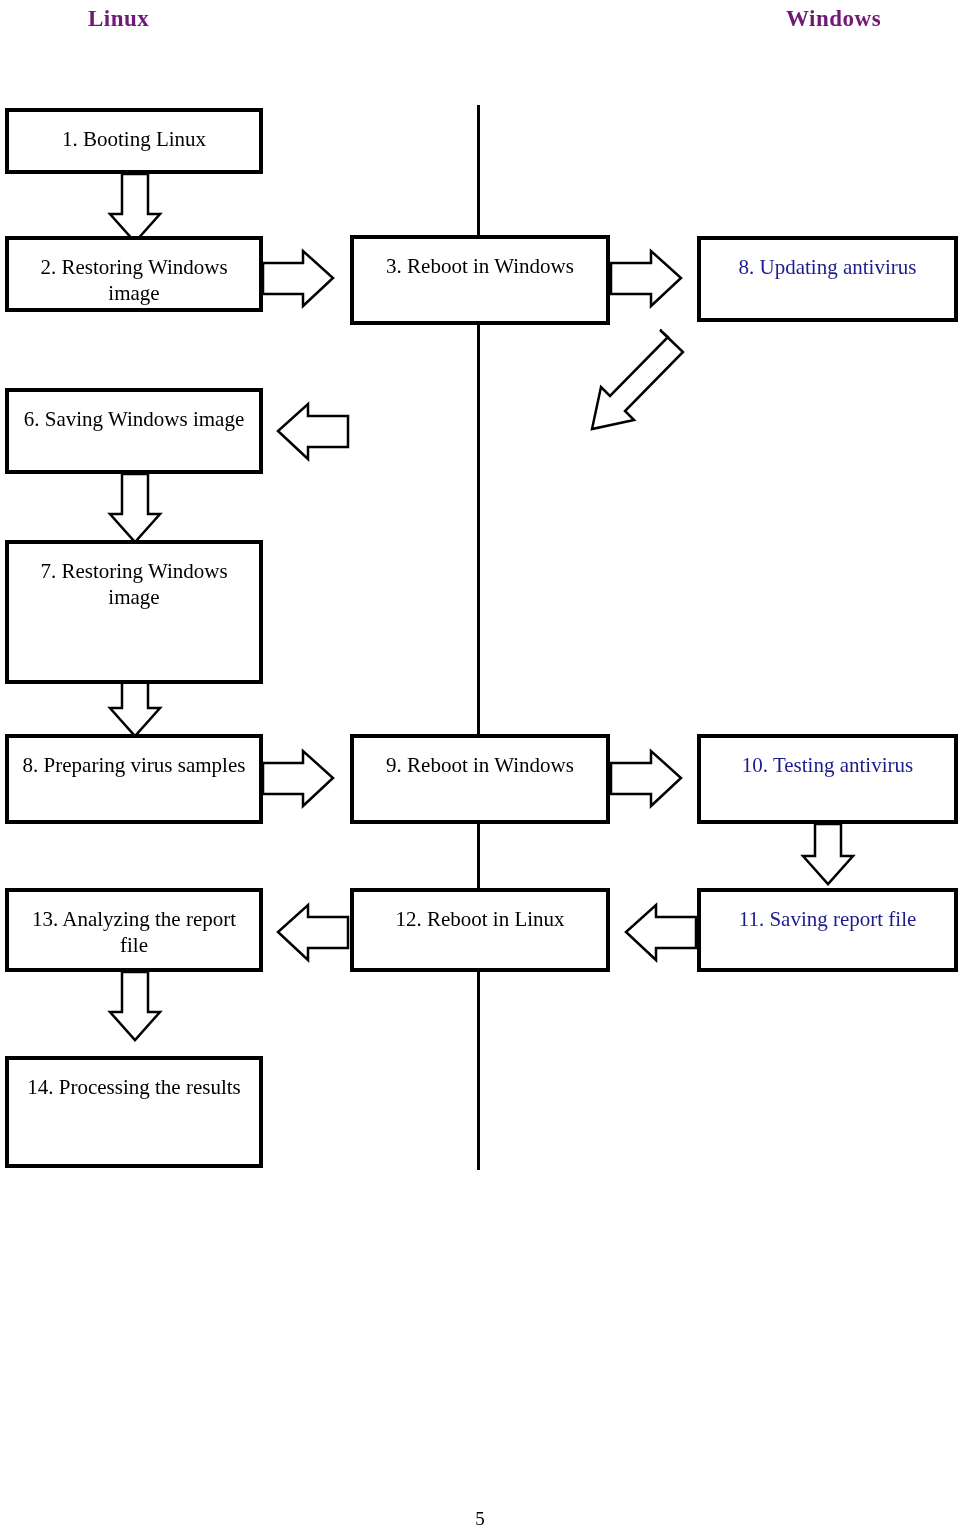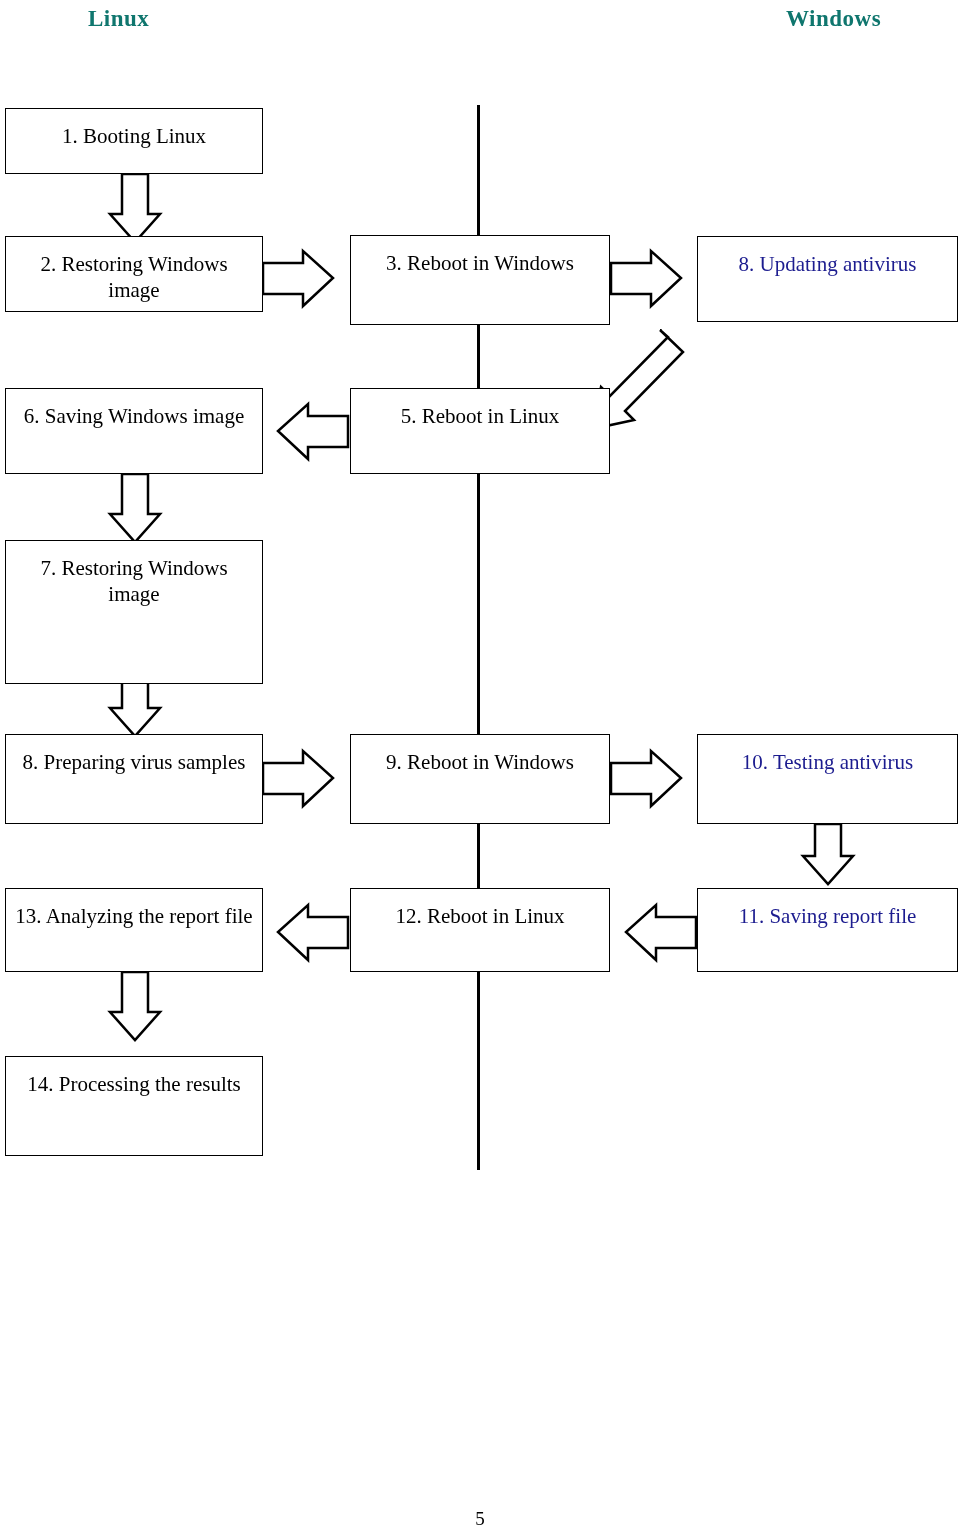--- a/index.html
+++ b/index.html
@@ -12,42 +12,42 @@
     width: 960px;
     height: 1540px;
     background: #ffffff;
     font-family: "Liberation Serif", "DejaVu Serif", serif;
     overflow: hidden;
   }
   .col-header {
     position: absolute;
     font-weight: bold;
     font-size: 23px;
-    color: #0f766e;
+    color: #701a75;
     letter-spacing: 0.5px;
     white-space: nowrap;
   }
   #hdr-linux { left: 88px; top: 6px; }
   #hdr-windows { left: 786px; top: 6px; }
 
   .divider {
     position: absolute;
     background: #000000;
   }
   #center-divider {
     left: 477px;
     top: 105px;
     width: 3px;
     height: 1065px;
   }
 
   .node {
     position: absolute;
     box-sizing: border-box;
-    border: 1px solid #000000;
+    border: 4px solid #000000;
     background: #ffffff;
     display: flex;
     align-items: flex-start;
     justify-content: center;
     text-align: center;
     font-size: 21px;
     line-height: 1.25;
     color: #000000;
     padding-top: 14px;
     z-index: 3;
@@ -129,23 +129,20 @@
   </div>
 
   <div class="node" id="n3" style="left:350px; top:235px; width:260px; height:90px;">
     <span class="lbl">3. Reboot in Windows</span>
   </div>
 
   <div class="node blue" id="n4" style="left:697px; top:236px; width:261px; height:86px;">
     <span class="lbl">8. Updating antivirus</span>
   </div>
 
-  <div class="node" id="n5" style="left:350px; top:388px; width:260px; height:86px;">
-    <span class="lbl">5. Reboot in Linux</span>
-  </div>
 
   <div class="node" id="n6" style="left:5px; top:388px; width:258px; height:86px;">
     <span class="lbl">6. Saving Windows image</span>
   </div>
 
   <div class="node" id="n7" style="left:5px; top:540px; width:258px; height:144px;">
     <span class="lbl">7. Restoring Windows image</span>
   </div>
 
   <div class="node" id="n8" style="left:5px; top:734px; width:258px; height:90px;">
@@ -165,19 +162,19 @@
   </div>
 
   <div class="node" id="n12" style="left:350px; top:888px; width:260px; height:84px;">
     <span class="lbl">12. Reboot in Linux</span>
   </div>
 
   <div class="node" id="n13" style="left:5px; top:888px; width:258px; height:84px;justify-content:center;">
     <span class="lbl">13. Analyzing the report file</span>
   </div>
 
-  <div class="node" id="n14" style="left:5px; top:1056px; width:258px; height:100px;">
+  <div class="node" id="n14" style="left:5px; top:1056px; width:258px; height:112px;">
     <span class="lbl">14. Processing the results</span>
   </div>
 
   <div id="page-number">5</div>
 
 </div>
 
 </body></html>

